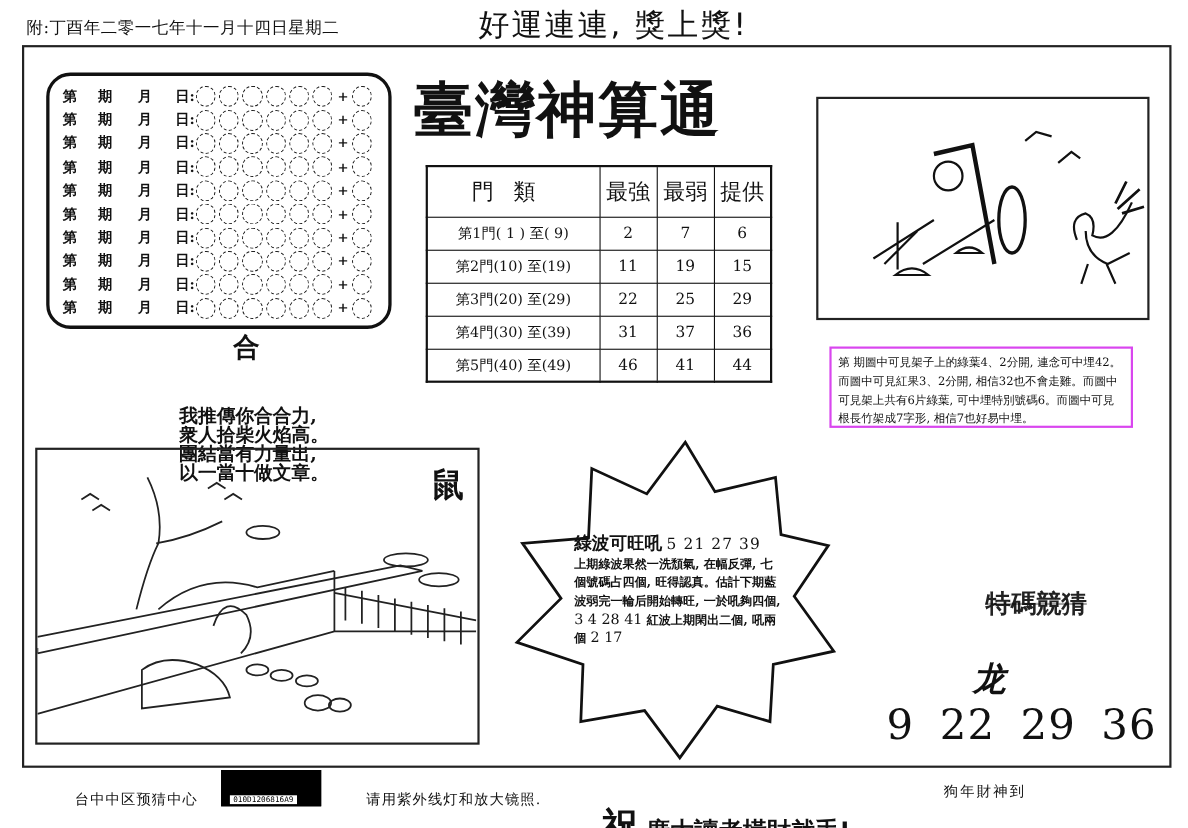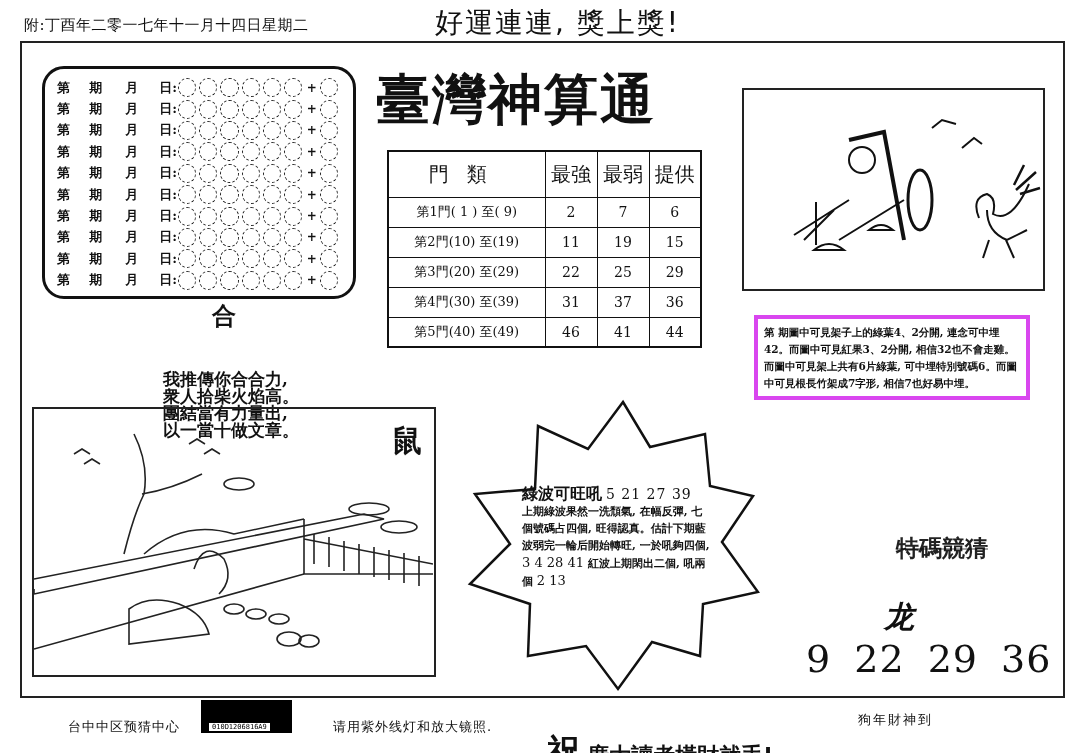--- a/index.html
+++ b/index.html
@@ -24,21 +24,21 @@
   
   table.doors { position: absolute; left: 387px; top: 150px; border-collapse: collapse; border: 2px solid #111; }
   table.doors th, table.doors td { border: 1.5px solid #111; text-align: center; }
   table.doors th { height: 46px; font-size: 20px; font-weight: normal; font-family: "DejaVu Sans", sans-serif; }
   table.doors td { height: 30px; font-size: 14px; }
   table.doors td.door { width: 157px; font-weight: normal; font-size: 13px; }
   table.doors .num { width: 52px; }
   table.doors th.door { letter-spacing: 18px; }
   
   .ill-right { left: 742px; top: 88px; width: 303px; height: 203px; border: 2px solid #222; }
-  .explain { left: 754px; top: 315px; width: 276px; height: 85px; border: 4px solid #d946ef; padding: 5px 6px; font-size: 10.5px; line-height: 17px; font-weight: bold; }
+  .explain { left: 754px; top: 315px; width: 276px; height: 74px; border: 2px solid #d946ef; padding: 5px 6px; font-size: 10.5px; line-height: 17px; font-weight: normal; }
   
   .ill-left { left: 32px; top: 407px; width: 404px; height: 270px; border: 2.5px solid #222; }
   .ill-left .zodiac { position: absolute; right: 12px; top: 12px; font-size: 30px; font-weight: bold; }
   
   .star { left: 460px; top: 394px; width: 300px; height: 300px; }
   .star-text { left: 522px; top: 485px; width: 190px; font-size: 11px; line-height: 17px; font-weight: bold; }
   .star-head { font-size: 16px; }
   .star-head .n { font-weight: normal; font-size: 14px; margin-left: 4px; letter-spacing: 1px; }
   .star-text .nums { font-weight: normal; font-size: 13px; }
   
@@ -301,21 +301,21 @@
 </div>
 
 <svg class="abs star" viewBox="0 0 300 300">
   <polygon fill="#fff" stroke="#111" stroke-width="2.5" points="163,8 190,53 245,40 250,92 293,102 262,148 298,198 243,210 240,262 192,248 158,295 126,252 68,262 70,210 10,190 50,150 15,100 75,95 78,32 128,55"></polygon>
 </svg>
 <div class="abs star-text">
   <div class="star-head">
     <span>綠波可旺吼</span><span class="n">5 21 27 39</span>
   </div>
   <div><span>上期綠波果然一洗頹氣, 在幅反彈, 七個號碼占四個, 旺得認真。估計下期藍波弱完一輪后開始轉旺, 一於吼夠四個,</span></div>
-  <div><span class="nums">3 4 28 41</span> <span>紅波上期閑出二個, 吼兩個</span> <span class="nums">2 13</span></div>
+  <div><span class="nums">3 4 28 41</span> <span>紅波上期閑出二個, 吼兩個</span> <span class="nums">2 17</span></div>
 </div>
 
 <div class="abs guess-title">特碼競猜</div>
 <div class="abs guess-zodiac">龙</div>
 <div class="abs guess-nums">9 22 29 36</div>
 
 <div class="abs foot-left">台中中区预猜中心</div>
 <div class="abs barcode">
   <span class="code">010D1206816A9</span>
 </div>

